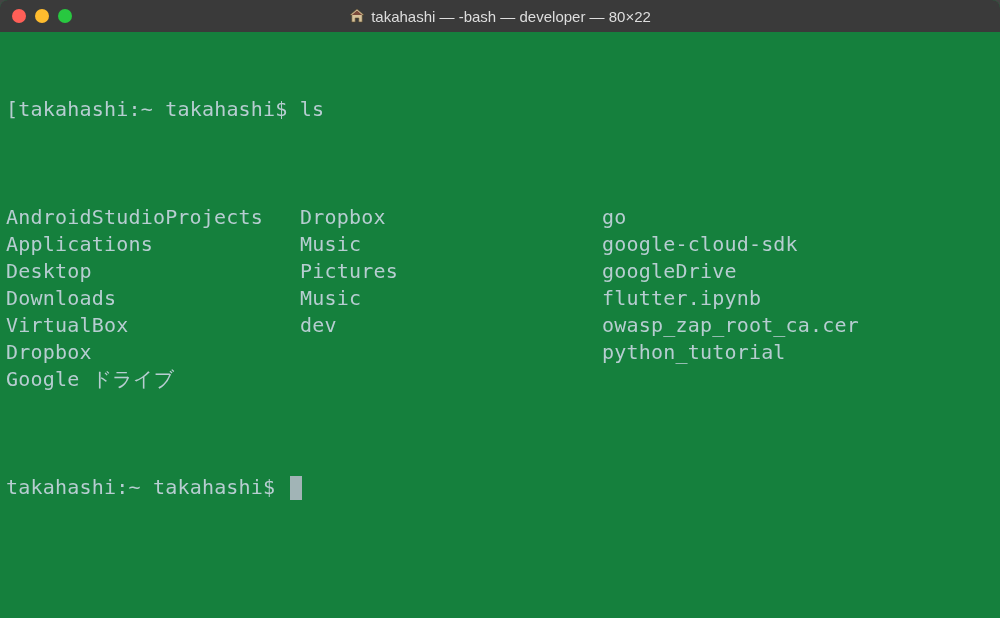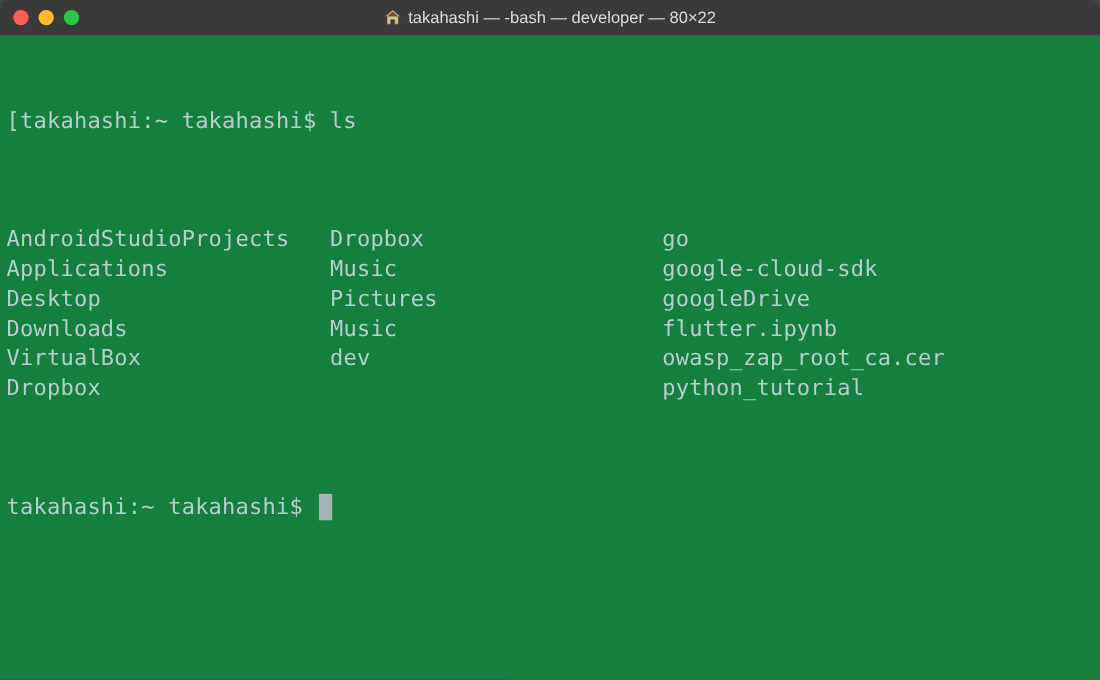--- a/index.html
+++ b/index.html
@@ -133,20 +133,21 @@
     <div class="line"><span>[</span><span class="prompt-host">takahashi</span><span>:</span><span>~</span><span> </span><span class="prompt-user">takahashi</span><span class="prompt-dollar">$</span><span> </span><span class="command">ls</span></div>
 
     <div class="ls-output">
       <div class="ls-col col-a">
         <span>AndroidStudioProjects</span>
         <span>Applications</span>
         <span>Desktop</span>
         <span>Downloads</span>
         <span>VirtualBox</span>
         <span>Dropbox</span>
+        <span>Google ドライブ</span>
       </div>
       <div class="ls-col col-b">
         <span>Dropbox</span>
         <span>Music</span>
         <span>Pictures</span>
         <span>Music</span>
         <span>dev</span>
       </div>
       <div class="ls-col col-c">
         <span>go</span>

